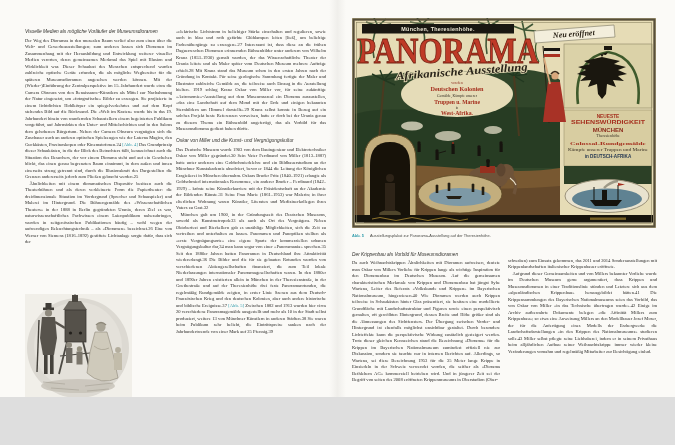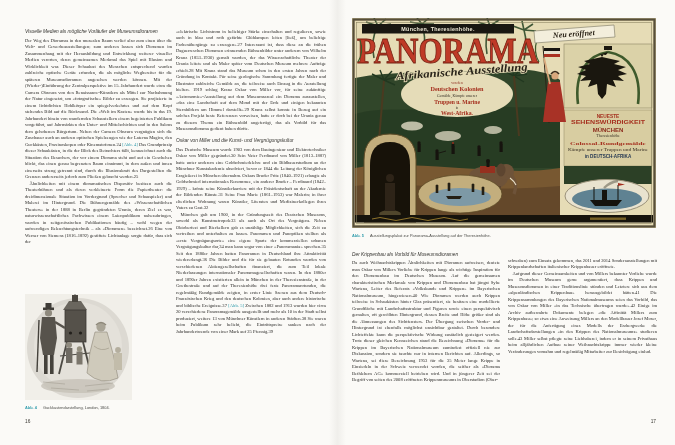--- a/index.html
+++ b/index.html
@@ -1,16 +1,16 @@
 <!DOCTYPE html>
 <html lang="de"><head>
 <meta charset="utf-8">
 <style>
   html,body{margin:0;padding:0;background:#dedede;}
-  .viewport{position:relative;width:675px;height:445px;overflow:hidden;background:#fbfaf7;margin:0;}
+  .viewport{position:relative;width:675px;height:397px;overflow:hidden;background:#fbfaf7;margin:0;}
   .canvas{position:absolute;left:0;top:0;width:1350px;height:890px;transform:scale(.5);transform-origin:0 0;background:#fbfaf7;}
   .gutter{position:absolute;left:658px;top:0;width:34px;height:890px;
     background:linear-gradient(90deg,rgba(60,55,40,0) 0%,rgba(60,55,40,.06) 50%,rgba(60,55,40,0) 100%);}
   .col{position:absolute;font-family:"Liberation Serif",serif;font-size:9.2px;line-height:13px;color:#2b2a28;text-align:justify;}
   .col p{margin:0;}
   .indent{text-indent:9px;}
   .sec-heading{font-family:"Liberation Sans",sans-serif;font-style:italic;font-weight:normal;font-size:9.6px;color:#34332f;margin:0 0 5px 0;text-align:left;}
   .sec-heading.mid{margin:10px 0 5px 0;}
   .figref{color:#2E9BAB;}
   .figure{position:absolute;margin:0;}

